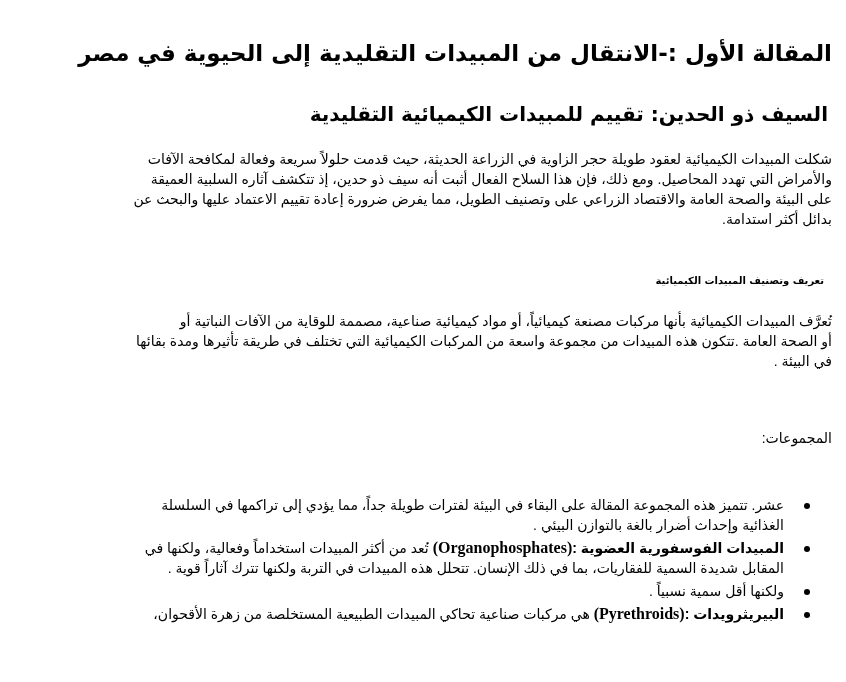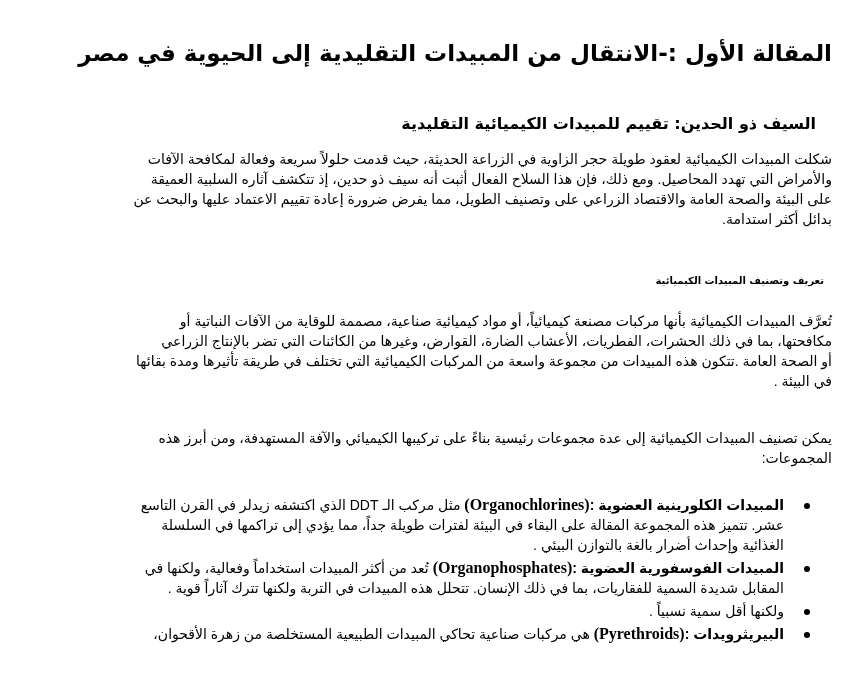--- a/index.html
+++ b/index.html
@@ -31,23 +31,23 @@
       font-size: 23px;
       font-weight: bold;
       margin: 0;
       white-space: nowrap;
       font-family: "DejaVu Sans", sans-serif;
     }
     .h2 {
       position: absolute;
       right: 14px;
       top: 98px;
-      font-size: 16px;
+      font-size: 20px;
       font-weight: bold;
-      margin: 16px;
+      margin: 4px;
       white-space: nowrap;
       font-family: "DejaVu Sans", sans-serif;
     }
     .h3 {
       position: absolute;
       right: 10px;
       top: 263px;
       font-size: 10px;
       font-weight: bold;
       margin: 12px;
@@ -124,34 +124,31 @@
     <span class="line">شكلت المبيدات الكيميائية لعقود طويلة حجر الزاوية في الزراعة الحديثة، حيث قدمت حلولاً سريعة وفعالة لمكافحة الآفات</span>
     <span class="line">والأمراض التي تهدد المحاصيل. ومع ذلك، فإن هذا السلاح الفعال أثبت أنه سيف ذو حدين، إذ تتكشف آثاره السلبية العميقة</span>
     <span class="line">على البيئة والصحة العامة والاقتصاد الزراعي على وتصنيف الطويل، مما يفرض ضرورة إعادة تقييم الاعتماد عليها والبحث عن</span>
     <span class="line">بدائل أكثر استدامة.</span>
   </p>
 
   <h3 class="h3">تعريف وتصنيف المبيدات الكيميائية</h3>
 
   <p class="para p2">
     <span class="line">تُعرَّف المبيدات الكيميائية بأنها مركبات مصنعة كيميائياً، أو مواد كيميائية صناعية، مصممة للوقاية من الآفات النباتية أو</span>
-    <span class="line">مكافحتها، بما في ذلك الحشرات، الفطريات، الأعشاب الضارة، القوارض، وغيرها من الكائنات التي تضر بالإنتاج الزراعي</span>
     <span class="line">أو الصحة العامة .تتكون هذه المبيدات من مجموعة واسعة من المركبات الكيميائية التي تختلف في طريقة تأثيرها ومدة بقائها</span>
     <span class="line">في البيئة .</span>
   </p>
 
   <p class="para p3">
-    <span class="line">يمكن تصنيف المبيدات الكيميائية إلى عدة مجموعات رئيسية بناءً على تركيبها الكيميائي والآفة المستهدفة، ومن أبرز هذه</span>
     <span class="line">المجموعات:</span>
   </p>
 
   <ul class="list">
     <li class="list-item item-1">
       <span class="bullet"></span>
-      <span class="item-line"><span class="term">المبيدات الكلورينية العضوية :</span><span class="latin-bold">(Organochlorines)</span><span> مثل مركب الـ DDT الذي اكتشفه زيدلر في القرن التاسع</span></span>
       <span class="item-line">عشر. تتميز هذه المجموعة المقالة على البقاء في البيئة لفترات طويلة جداً، مما يؤدي إلى تراكمها في السلسلة</span>
       <span class="item-line">الغذائية وإحداث أضرار بالغة بالتوازن البيئي .</span>
     </li>
     <li class="list-item item-2">
       <span class="bullet"></span>
       <span class="item-line"><span class="term">المبيدات الفوسفورية العضوية :</span><span class="latin-bold">(Organophosphates)</span><span> تُعد من أكثر المبيدات استخداماً وفعالية، ولكنها في</span></span>
       <span class="item-line">المقابل شديدة السمية للفقاريات، بما في ذلك الإنسان. تتحلل هذه المبيدات في التربة ولكنها تترك آثاراً قوية .</span>
     </li>
     <li class="list-item item-3">
       <span class="bullet"></span>

